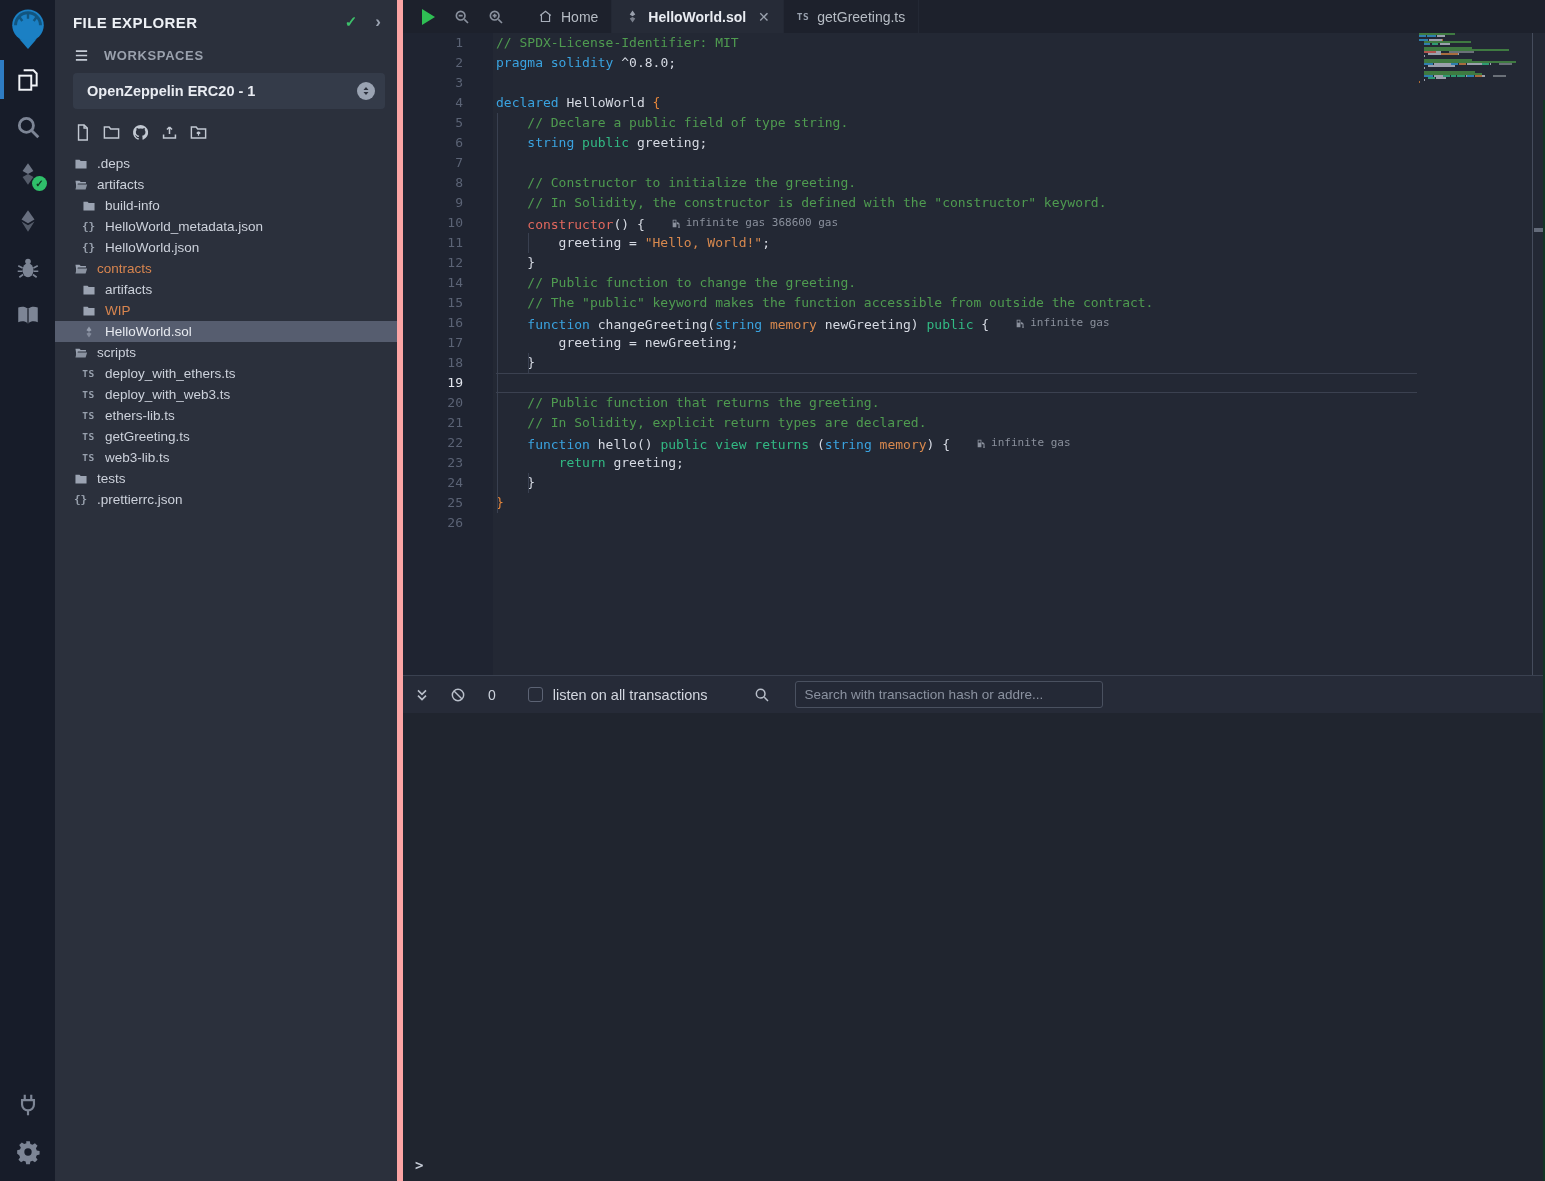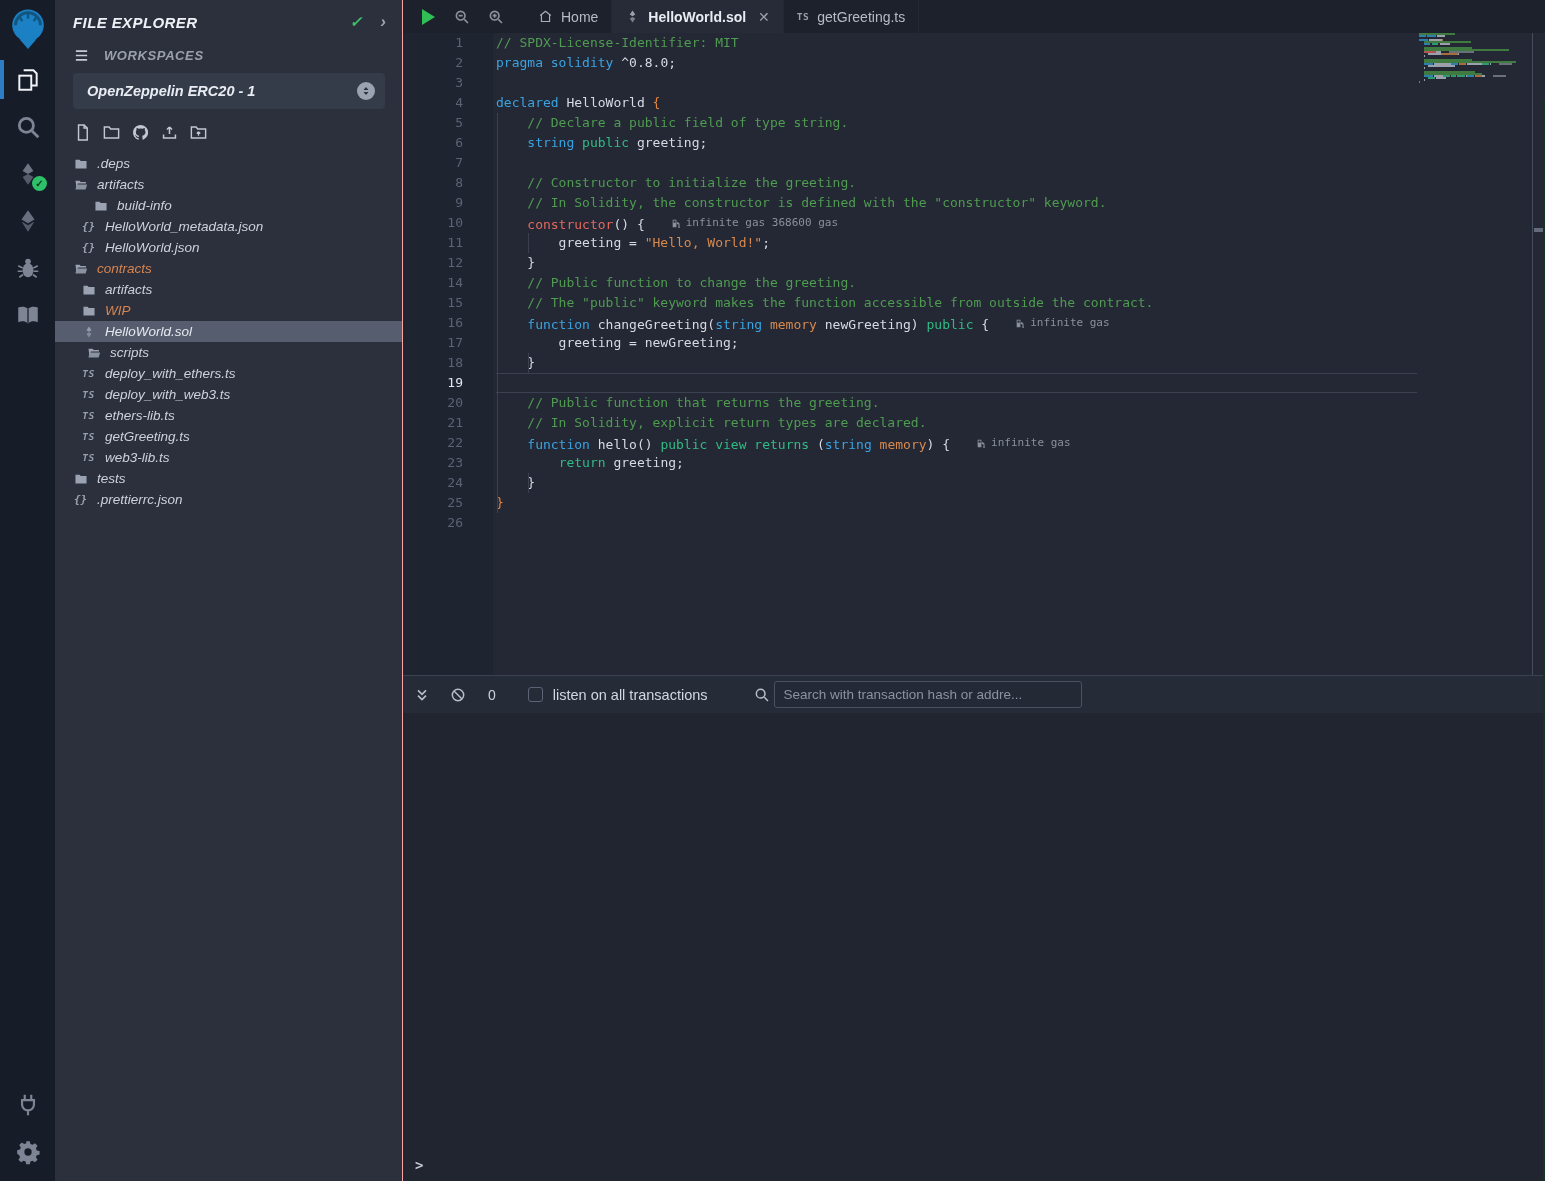--- a/index.html
+++ b/index.html
@@ -12,21 +12,21 @@
   .rail-item { width:55px; height:47px; display:flex; align-items:center; justify-content:center; color:#7d8595; position:relative; cursor:pointer; }
   .rail-item.logo { height:56px; color:#1b80c4; }
   .rail-item.active { color:#f2f4f8; }
   .rail-item.active::before { content:""; position:absolute; left:0; top:4px; bottom:4px; width:4px; background:#2e7cc3; }
   .rail-item svg { width:26px; height:26px; }
   .rail-item.logo svg { width:44px; height:44px; }
   .rail-spacer { flex:1; }
   .badge { position:absolute; right:8px; bottom:6px; width:15px; height:15px; border-radius:50%; background:#2fc06a; color:#103320; font-size:10px; line-height:15px; text-align:center; font-weight:bold; }
 
   
-  .sidebar { width:348px; flex:0 0 348px; background:#2b303c; border-right:1px solid #fca5a5; position:relative; z-index:2;font-style:italic; }
+  .sidebar { width:348px; flex:0 0 348px; background:#2b303c; border-right:6px solid #fca5a5; position:relative; z-index:2; }
   .sb-header { display:flex; align-items:center; padding:12px 16px 6px 18px; }
   .sb-title { font-size:15px; font-weight:700; letter-spacing:.4px; color:#eef1f6; flex:1; }
   .check-ic { color:#3dc06a; font-size:15px; font-weight:700; margin-right:18px; }
   .chev-ic { color:#9aa2b0; font-size:17px; font-weight:700; }
   .ws-row { display:flex; align-items:center; padding:10px 18px 8px 18px; }
   .burger { color:#c6ccd6; margin-right:14px; display:inline-flex; }
   .burger svg { width:17px; height:15px; }
   .ws-label { font-size:13px; letter-spacing:.6px; color:#9aa1ad; font-weight:600; }
   .ws-select { margin:2px 18px 0 18px; width:312px; height:36px; background:#343b49; border-radius:4px; display:flex; align-items:center; padding:0 10px 0 14px; cursor:pointer; }
   .ws-name { flex:1; font-size:14.5px; color:#e9ecf2; font-weight:600; }
@@ -81,21 +81,21 @@
   .edge-green { position:absolute; right:0; top:100px; bottom:0; width:2px; background:#123524; z-index:5; }
 
   
   .termbar { height:38px; background:#262b38; border-top:1px solid #3a4150; display:flex; align-items:center; padding-left:11px; }
   .termbar .tic { color:#b9bfca; display:inline-flex; cursor:pointer; }
   .termbar .tic svg { width:16px; height:16px; }
   .t-count { color:#ccd2dc; font-size:14px; margin-left:22px; }
   .t-check { width:15px; height:15px; border:1px solid #5c6374; border-radius:3px; margin-left:32px; cursor:pointer; }
   .t-label { font-size:14.5px; color:#d3d7e0; margin-left:10px; }
   .t-search-ic { margin-left:46px; }
-  .t-input { margin-left:4px; width:308px; height:27px; background:#242936; border:1px solid #4a5160; border-radius:3px; color:#c9ced9; font-size:13.5px; padding:0 9px; font-family:"Liberation Sans", sans-serif; }
+  .t-input { margin-left:25px; width:308px; height:27px; background:#242936; border:1px solid #4a5160; border-radius:3px; color:#c9ced9; font-size:13.5px; padding:0 9px; font-family:"Liberation Sans", sans-serif; }
   .t-input::placeholder { color:#8b92a0; }
   .termbody { flex:1; background:#20252f; position:relative; }
   .prompt { position:absolute; left:12px; bottom:8px; font-family:"DejaVu Sans Mono", monospace; font-size:14px; font-weight:700; color:#c3c9d4; }
 </style>
 </head>
 <body>
 
 <div class="app">
   <aside class="rail" id="rail">
       <div class="rail-item logo ">
@@ -224,21 +224,21 @@
         </div>
         <div class="trow  " style="padding-left:18px">
           <span class="ticn">
             <svg viewBox="0 0 24 24" fill="currentColor">
               <path d="M2.5 4.5h7l2 2.5h9v2.5h-14l-2 8z"></path>
               <path d="M4.7 11h17.8l-2.6 8.5H2.5z" opacity=".85"></path>
             </svg>
           </span>
           <span class="tlabel">artifacts</span>
         </div>
-        <div class="trow  " style="padding-left:38px">
+        <div class="trow  " style="padding-left:26px">
           <span class="ticn">
             <svg viewBox="0 0 24 24" fill="currentColor">
               <path d="M2.5 4.5h7l2 2.5h10a0 0 0 010 0V19.5h-19z"></path>
             </svg>
           </span>
           <span class="tlabel">build-info</span>
         </div>
         <div class="trow  " style="padding-left:26px">
           <span class="ticn txt-ic">{}</span>
           <span class="tlabel">HelloWorld_metadata.json</span>
@@ -274,21 +274,21 @@
         </div>
         <div class="trow  sel" style="padding-left:26px">
           <span class="ticn">
             <svg viewBox="0 0 24 24" fill="currentColor">
               <path d="M12 2.5L7.6 8.9l4.4 2.5 4.4-2.5z" opacity=".9"></path>
               <path d="M12 21.5l4.4-6.4-4.4-2.5-4.4 2.5z" opacity=".65"></path>
             </svg>
           </span>
           <span class="tlabel">HelloWorld.sol</span>
         </div>
-        <div class="trow  " style="padding-left:31px">
+        <div class="trow  " style="padding-left:18px">
           <span class="ticn">
             <svg viewBox="0 0 24 24" fill="currentColor">
               <path d="M2.5 4.5h7l2 2.5h9v2.5h-14l-2 8z"></path>
               <path d="M4.7 11h17.8l-2.6 8.5H2.5z" opacity=".85"></path>
             </svg>
           </span>
           <span class="tlabel">scripts</span>
         </div>
         <div class="trow  " style="padding-left:26px">
           <span class="ticn ts-badge">TS</span>

